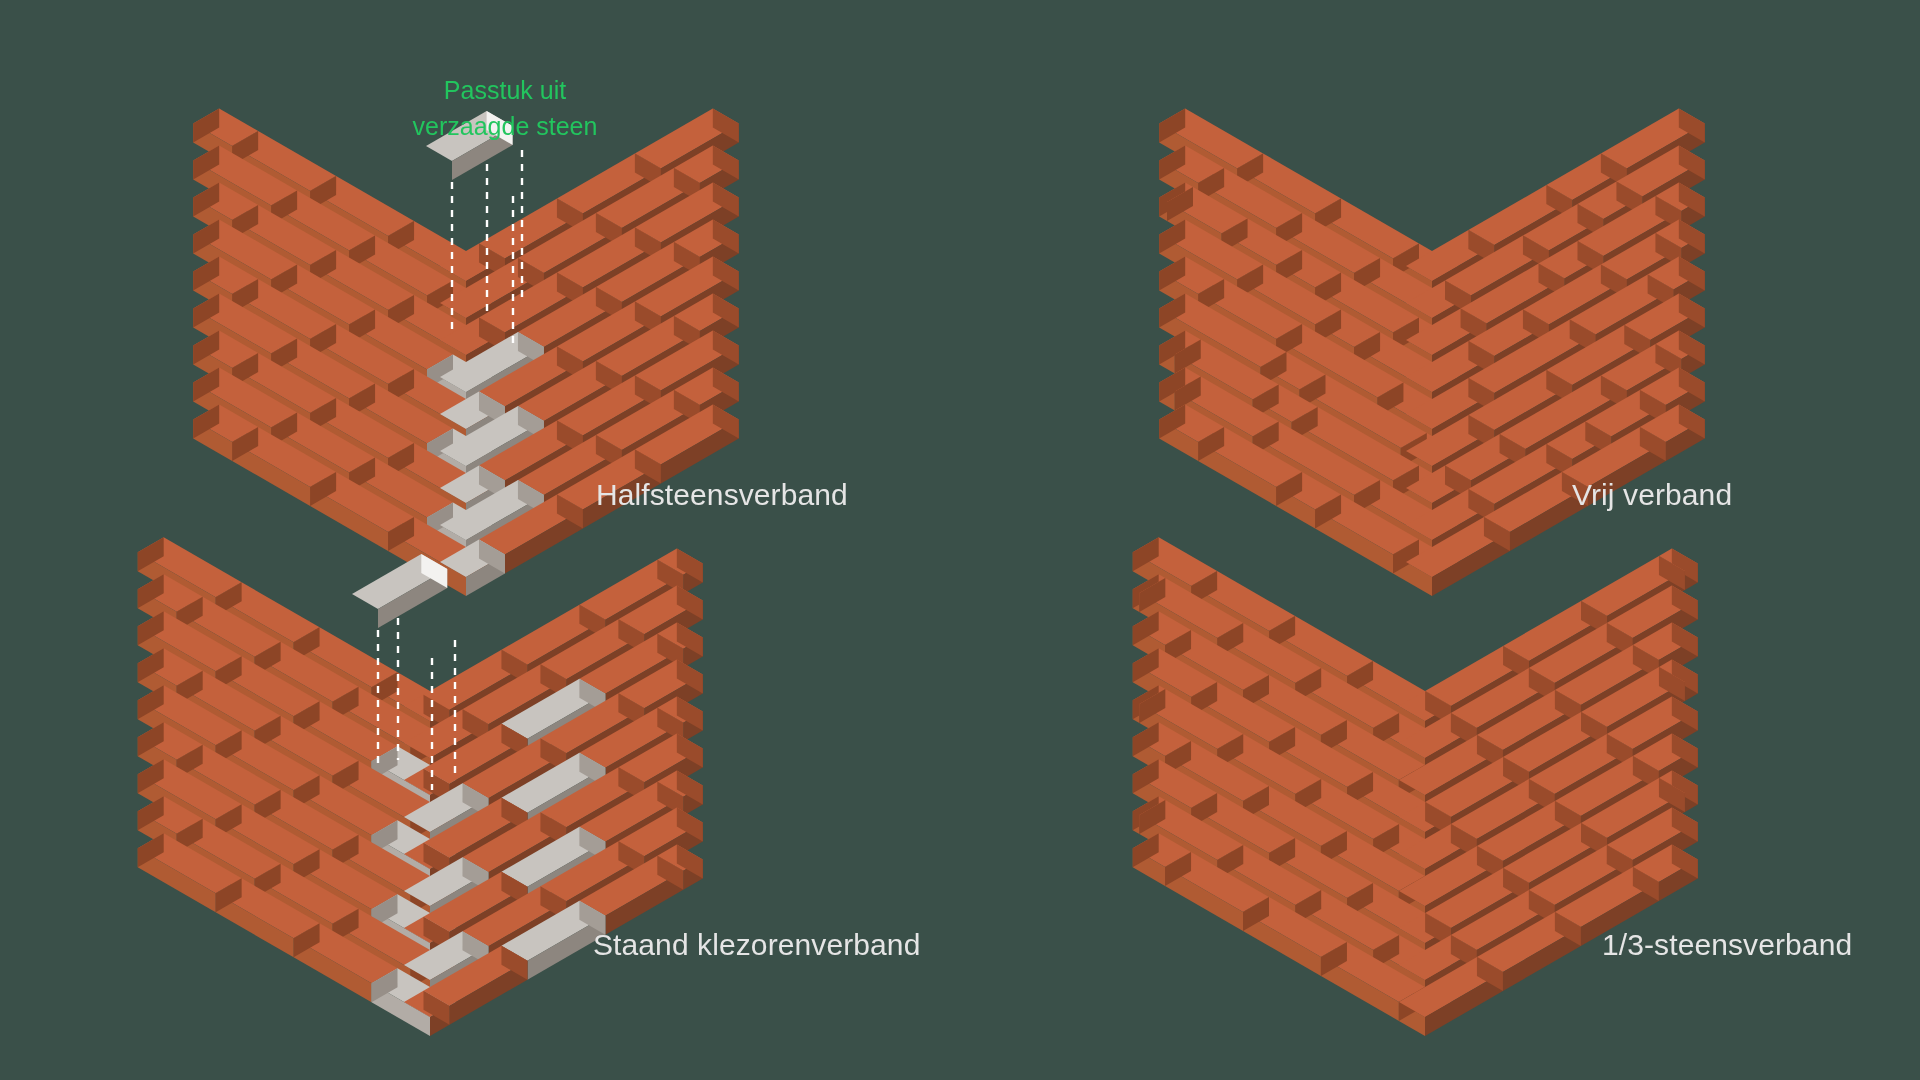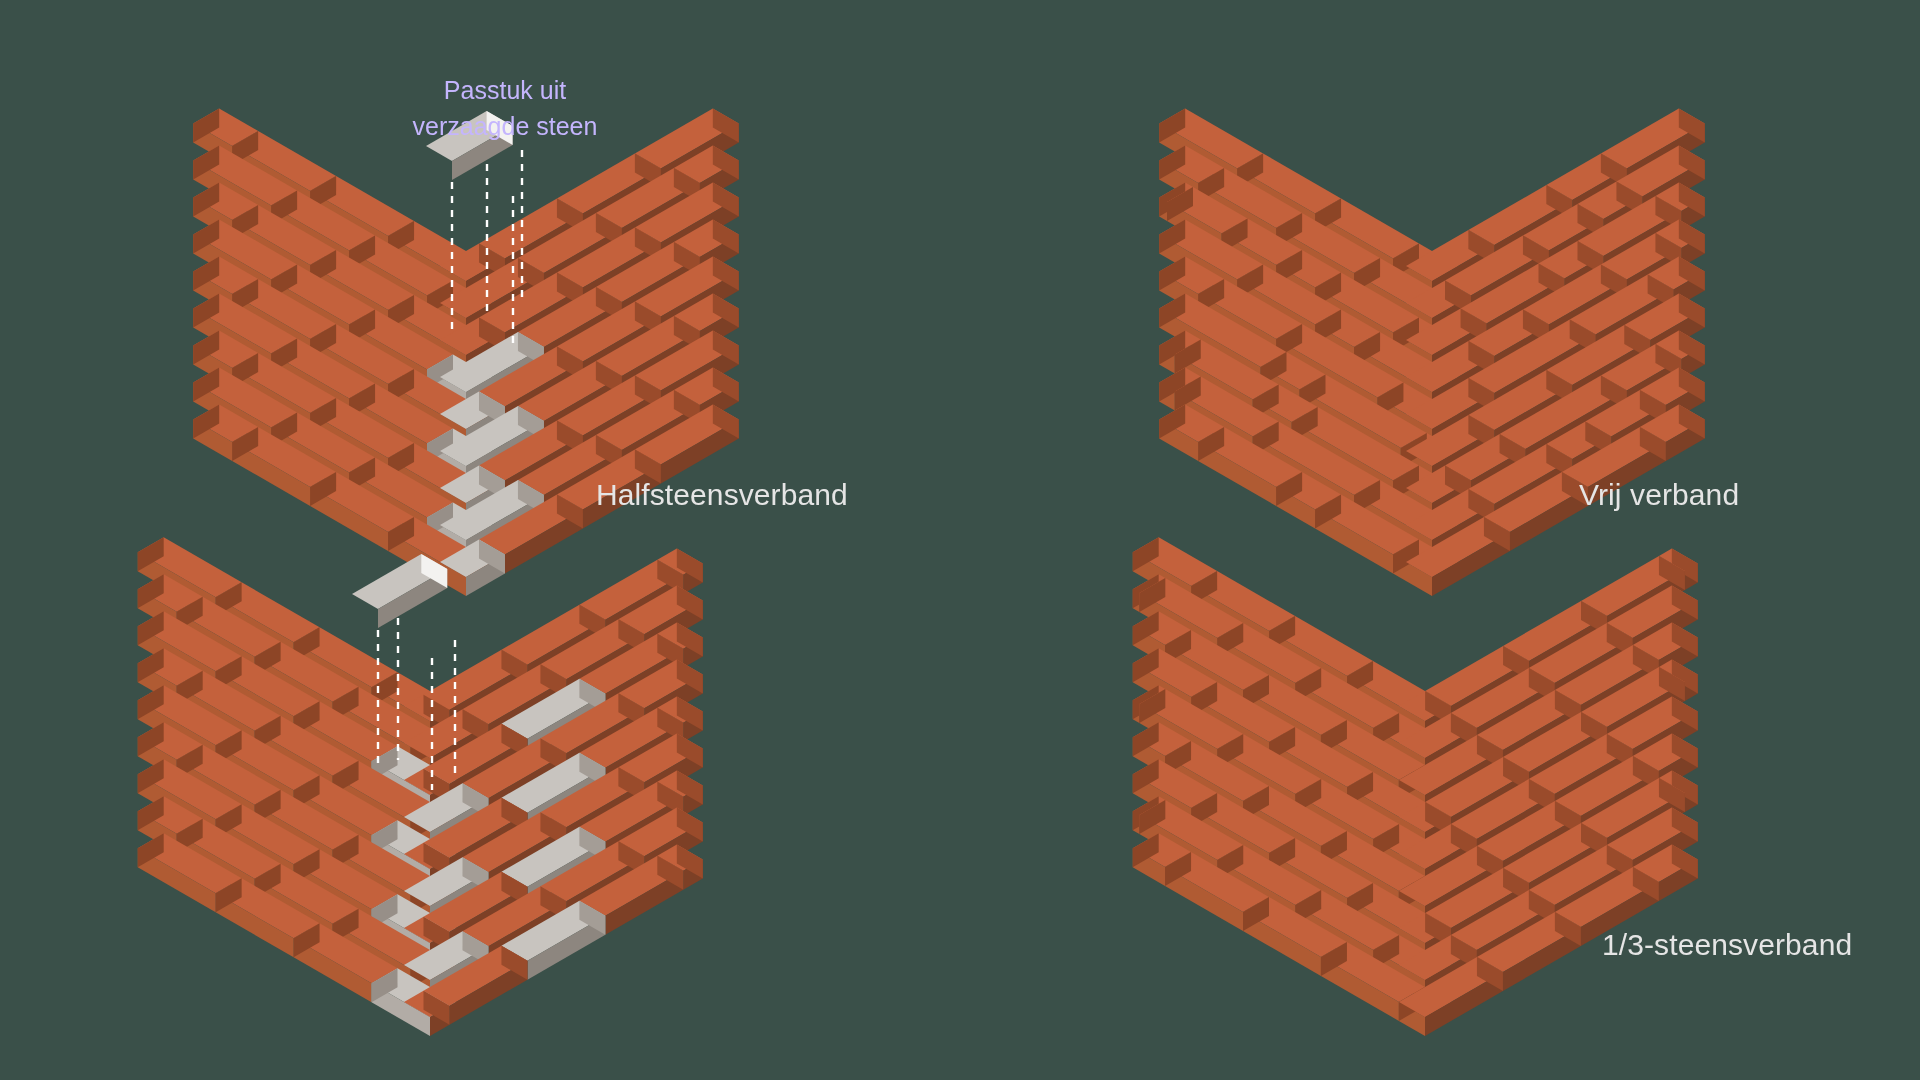--- a/index.html
+++ b/index.html
@@ -15,29 +15,29 @@
   .caption{
     position:absolute;
     color:#e5e5e5;
     font-size:30px;
     letter-spacing:.1px;
     white-space:nowrap;
     font-family:Liberation Sans, sans-serif;
   }
   .annot{
     position:absolute;
-    color:#c4b5fd;
+    color:#22c55e;
     font-size:25px;
     line-height:36px;
     text-align:center;
     white-space:pre-line;
     font-family:"Liberation Sans", sans-serif;
   }
   .cap-hs{left:596px;top:478px;}
-  .cap-vv{left:1572px;top:478px;margin-left:7px;}
+  .cap-vv{left:1572px;top:478px;}
   .cap-sk{left:593px;top:928px;}
   .cap-ds{left:1565px;top:928px;margin-left:37px;}
   .ann-1{left:380px;top:72px;width:250px;}
 </style>
 </head>
 <body>
 
 <div id="stage">
   <svg class="diagram" id="svg-main" viewBox="0 0 1920 1080">
       <g>
@@ -1644,17 +1644,18 @@
         <g>
           <polygon points="1425.00,1017.00 1502.94,972.00 1476.96,957.00 1399.02,1002.00" fill="#c4613c" shape-rendering="geometricPrecision"></polygon>
           <polygon points="1425.00,1017.00 1502.94,972.00 1502.94,991.00 1425.00,1036.00" fill="#7d4026" shape-rendering="geometricPrecision"></polygon>
           <polygon points="1502.94,972.00 1476.96,957.00 1476.96,976.00 1502.94,991.00" fill="#9a4b2b" shape-rendering="geometricPrecision"></polygon>
         </g>
       </g>
     </svg>
 
   <div class="caption cap-hs">Halfsteensverband</div>
   <div class="caption cap-vv">Vrij verband</div>
+  <div class="caption cap-sk">Staand klezorenverband</div>
   <div class="caption cap-ds">1/3-steensverband</div>
 
   <div class="annot ann-1">Passtuk uit
 verzaagde steen</div>
 </div>
 
 </body></html>

